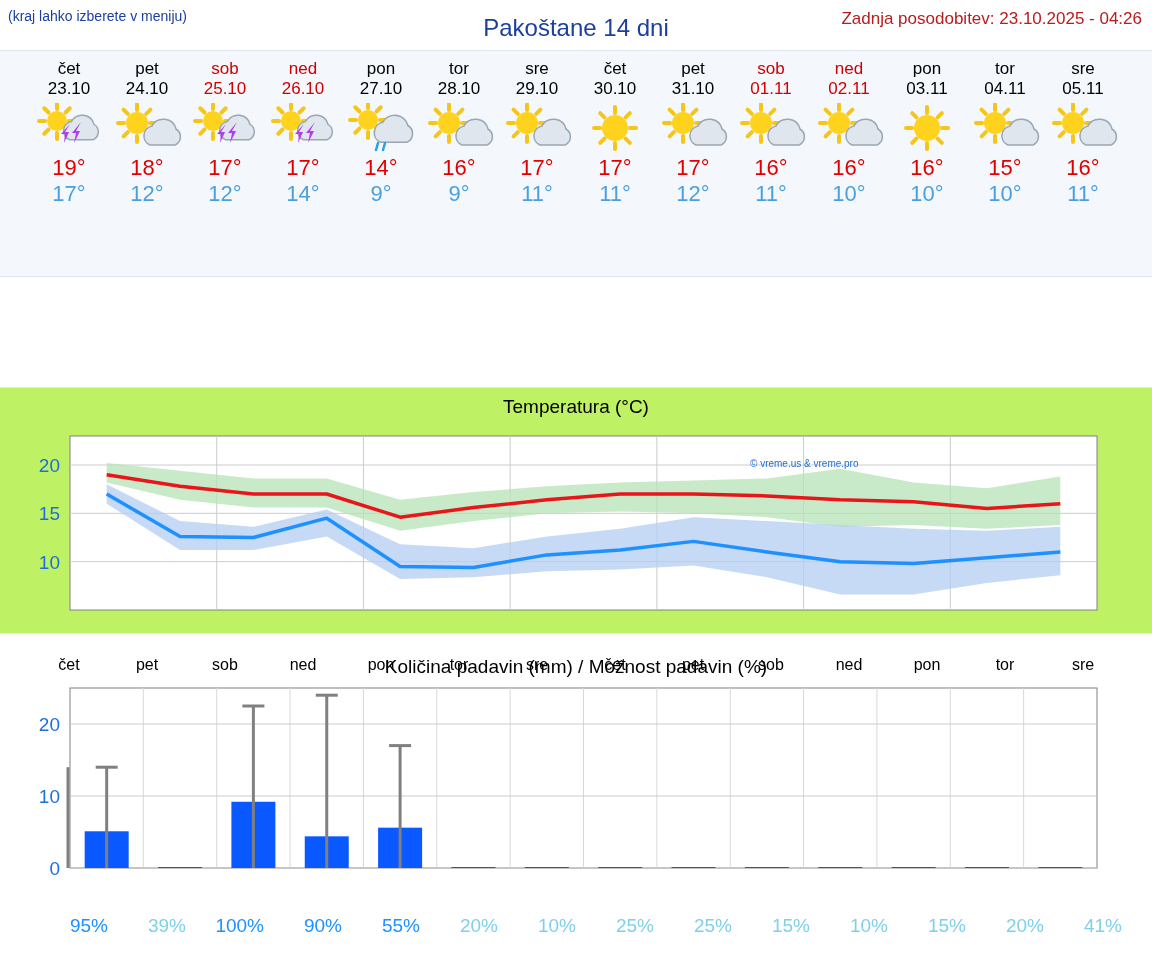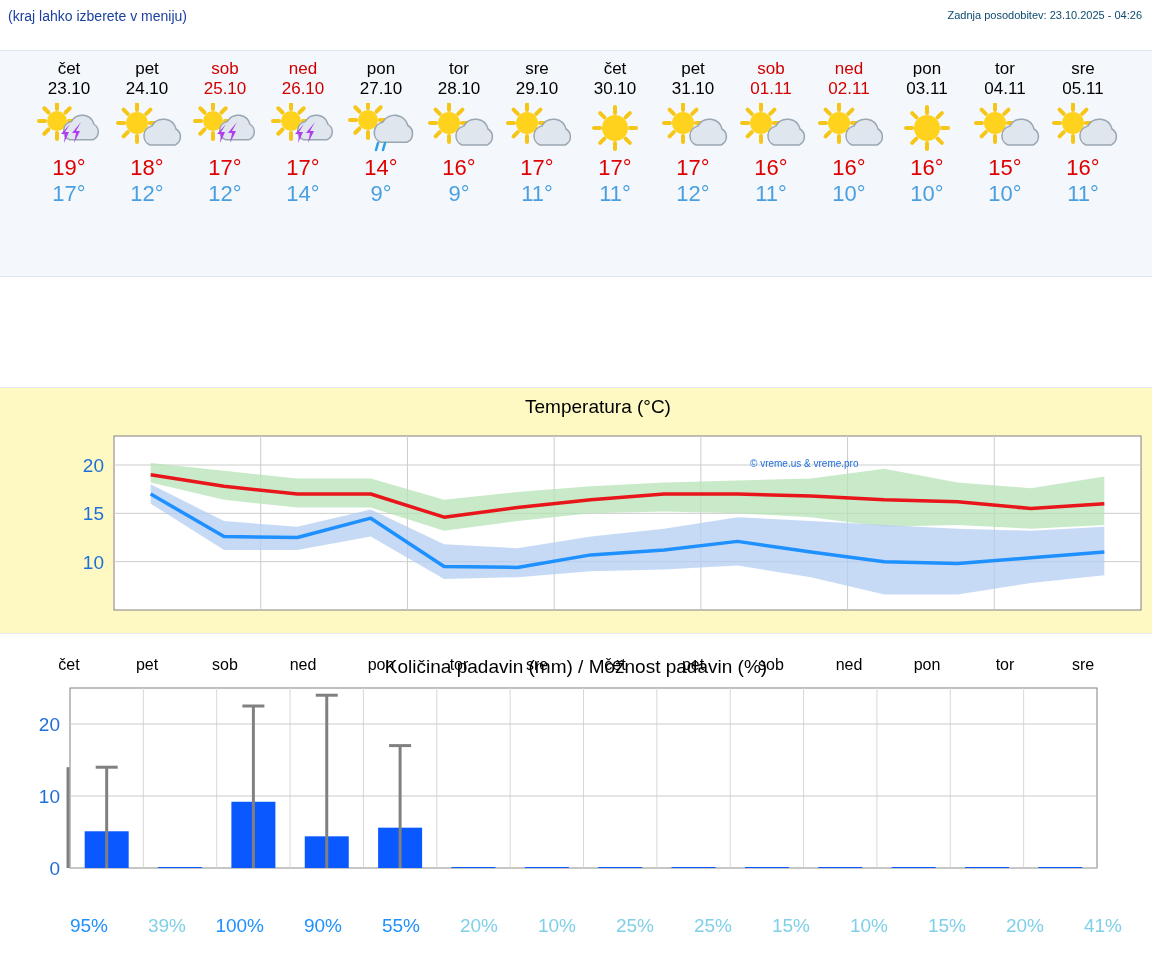--- a/index.html
+++ b/index.html
@@ -1,48 +1,49 @@
 <!DOCTYPE html>
 <html><head>
 <meta charset="utf-8">
 <style>
   html,body{margin:0;padding:0;}
   body{width:1152px;height:975px;background:#fff;font-family:"Liberation Sans",sans-serif;color:#000;position:relative;overflow:hidden;}
   .hdr{position:relative;height:50px;}
   .hdr-left{position:absolute;left:8px;top:8px;font-size:14px;color:#1a3fa0;}
   .hdr-title{position:absolute;left:0;right:0;top:14px;text-align:center;font-size:24px;color:#1a3fa0;}
-  .hdr-right{position:absolute;right:10px;top:9px;font-size:11px;color:#0c4a6e;}
+  .hdr-right{position:absolute;right:10px;top:9px;font-size:17px;color:#b91c1c;}
 
   .strip{position:relative;background:#f4f8fc;height:225px;border-top:1px solid #dde6ef;border-bottom:1px solid #dde6ef;}
   .daycol{position:absolute;top:0;width:78px;text-align:center;}
   .dname{font-size:17px;line-height:20px;margin-top:8px;}
   .ddate{font-size:17px;line-height:20px;}
   .wk{color:#000;}
   .we{color:#d00000;}
   .icon{height:48px;margin-top:4px;position:relative;}
   .tmax{font-size:22px;color:#e00000;line-height:26px;margin-top:4px;}
   .tmin{font-size:22px;color:#4a9fe0;line-height:26px;}
 
   .sect-title{text-align:center;font-size:19px;padding-top:8px;}
-  .panel{position:relative;background:#fef9c3;border-top:1px solid #e3e9ef;border-bottom:1px solid #e3e9ef;padding-left:44px;}
+  .panel{position:relative;background:#bef264;border-top:1px solid #e3e9ef;border-bottom:1px solid #e3e9ef;}
 
   .copy{position:absolute;font-size:10px;color:#1e6fd9;}
 
   .pct{position:absolute;bottom:6px;width:78px;text-align:right;font-size:19px;}
   .pct-strong{color:#1e90ff;}
   .pct-weak{color:#7fd0e8;}
 
   .pname{position:absolute;width:78px;text-align:center;font-size:16px;}
   svg{display:block;}
 </style>
 </head>
 <body>
 
 <div class="hdr">
   <div class="hdr-left">(kraj lahko izberete v meniju)</div>
+  <div class="hdr-title">Pakoštane 14 dni</div>
   <div class="hdr-right">Zadnja posodobitev: 23.10.2025 - 04:26</div>
 </div>
 
 <div class="strip" id="daystrip">
     <div class="daycol" style="left: 30px;">
       <div class="dname wk">čet</div>
       <div class="ddate wk">23.10</div>
       <div class="icon">
         <svg width="78" height="50" viewBox="0 0 78 50">
           <line x1="39" y1="18" x2="45" y2="18" stroke="#f5c518" stroke-width="4" stroke-linecap="round"></line>

